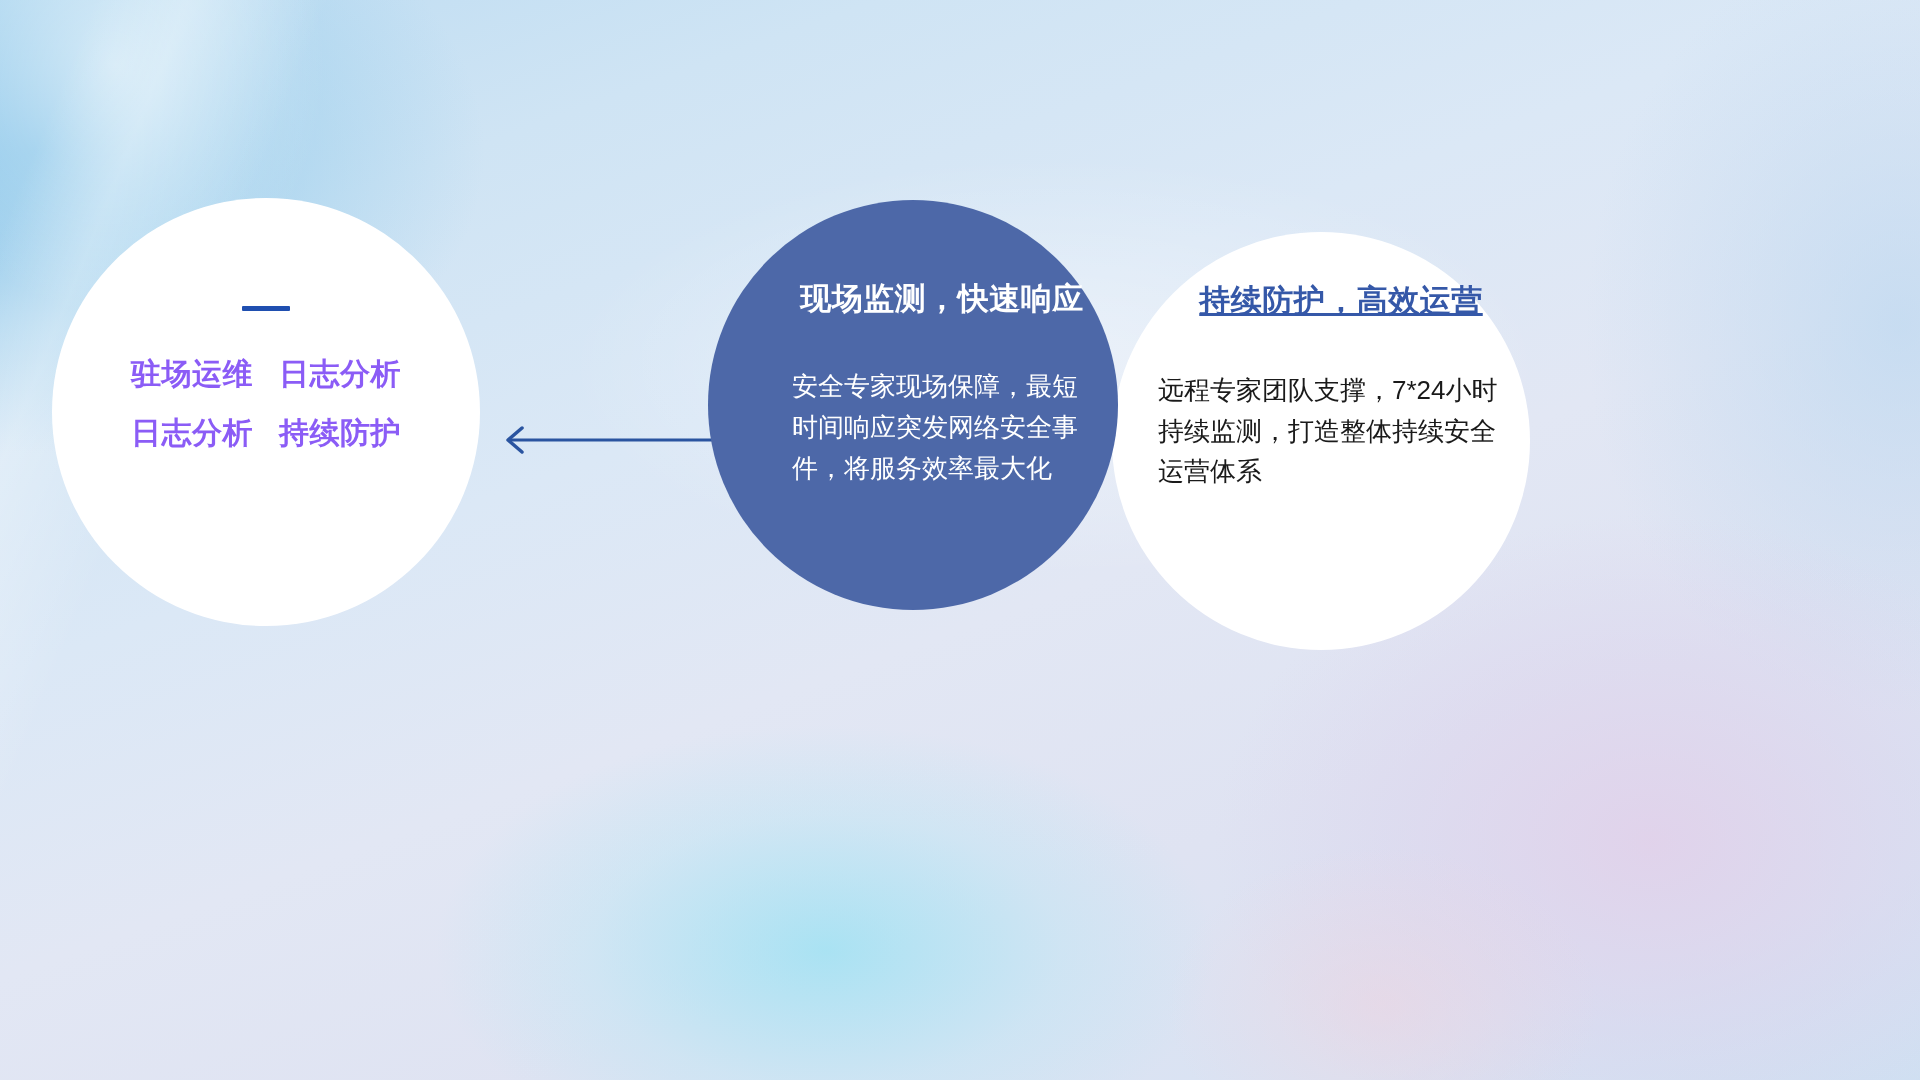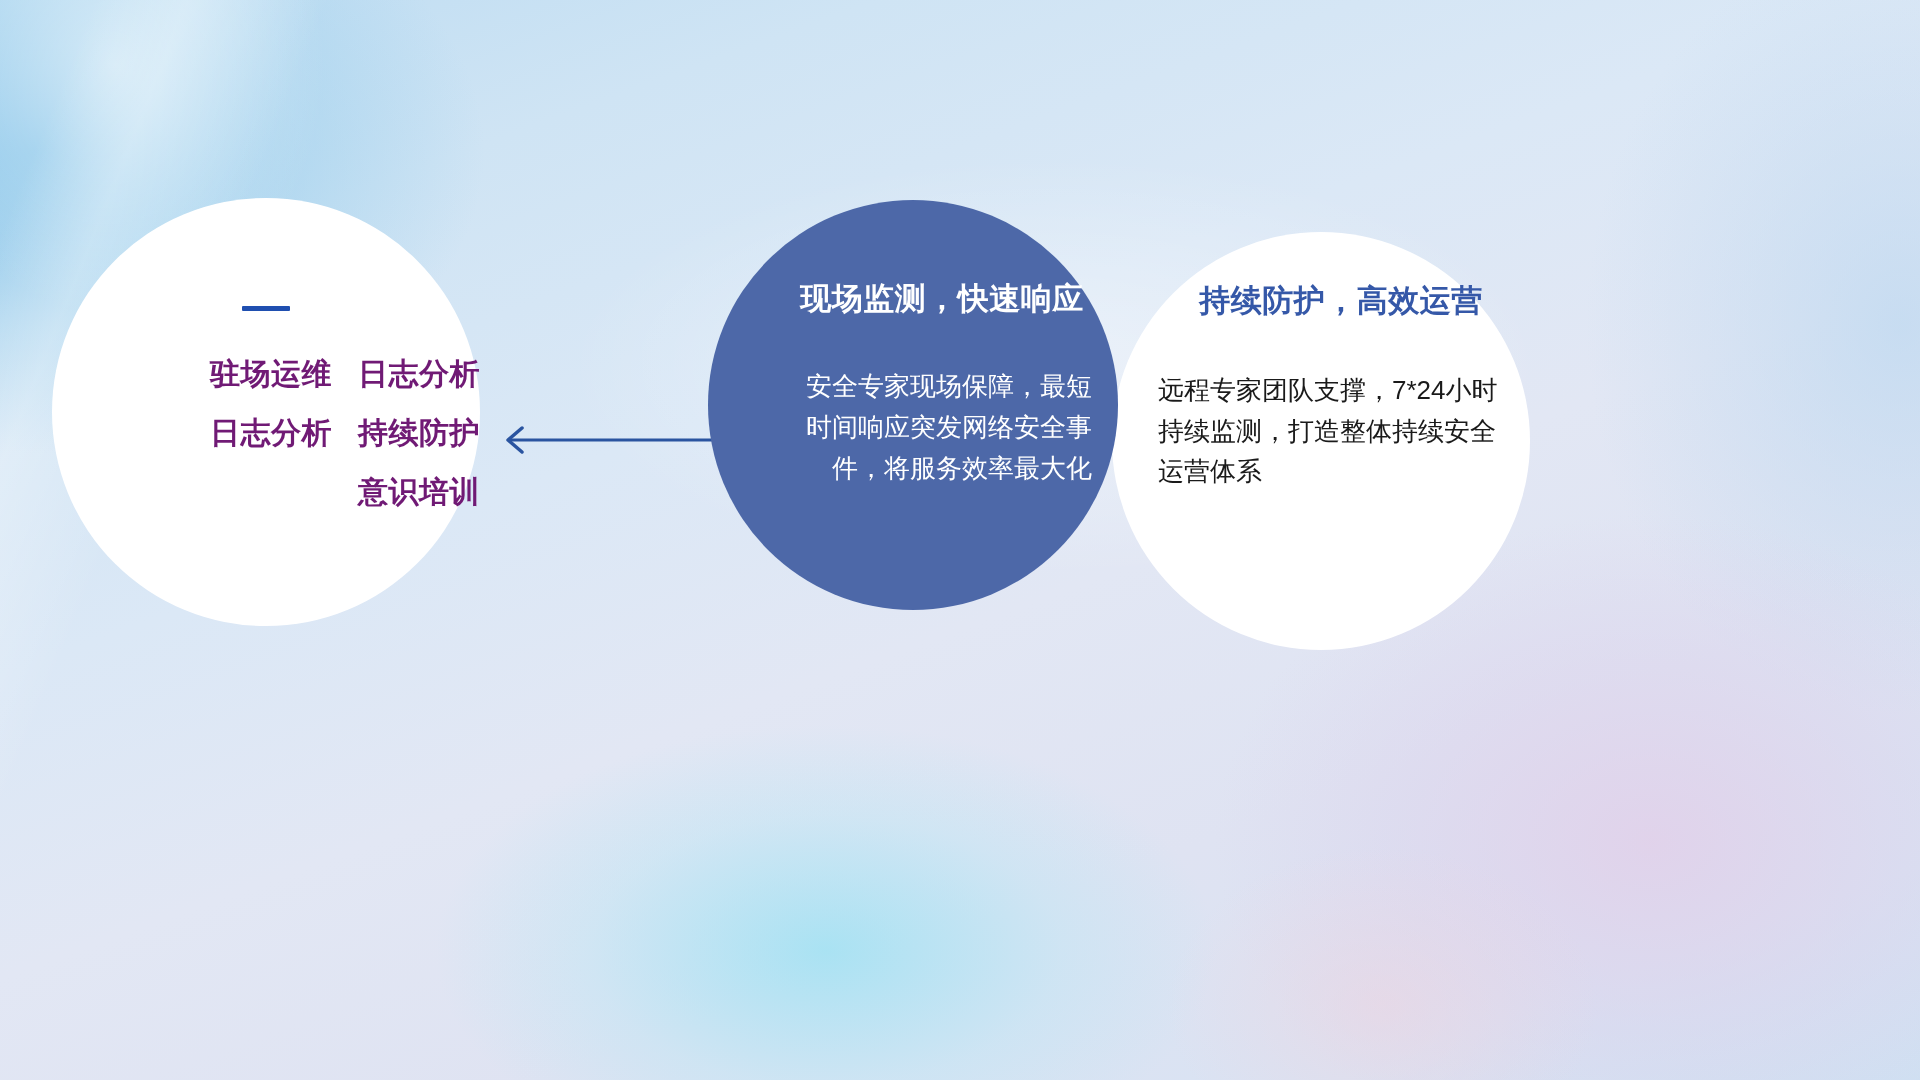--- a/index.html
+++ b/index.html
@@ -140,22 +140,22 @@
   
   .dash {
     width: 48px;
     height: 5px;
     background: #1f4fb0;
     border-radius: 1px;
     margin-bottom: 48px;
   }
   .left-lines {
     width: 100%;
-    text-align: right;
-    color: #701a75;
+    text-align: center;
+    color: #8b5cf6;
     font-size: 30px;
     font-weight: bold;
     line-height: 1.0;
   }
   .left-lines .row {
     display: block;
     margin-bottom: 29px;
     letter-spacing: 0.5px;
   }
   .left-lines .row:last-child { margin-bottom: 0; }
@@ -167,34 +167,35 @@
     font-size: 31px;
     font-weight: bold;
     letter-spacing: 0.5px;
     white-space: nowrap;
     margin-left: 58px;
   }
   .mid-body {
     color: #ffffff;
     font-size: 26px;
     line-height: 1.58;
-    text-align: right;
+    text-align: left;
     width: 300px;
     margin-top: 48px;
     margin-left: 58px;
   }
 
   
   .right-title {
     color: #3558a8;
     font-size: 31px;
     font-weight: bold;
     letter-spacing: 0.5px;
     white-space: nowrap;
     margin-left: 40px;
+    text-decoration: underline;
   }
   .right-body {
     color: #1a1a1a;
     font-size: 26px;
     line-height: 1.56;
     text-align: left;
     width: 356px;
     margin-top: 48px;
     margin-left: 30px;
   }
@@ -217,21 +218,20 @@
   <svg class="connector" viewBox="0 0 230 52">
     <line x1="228" y1="26" x2="22" y2="26" stroke="#2a54a0" stroke-width="3"></line>
     <polyline points="34,14 20,26 34,38" fill="none" stroke="#2a54a0" stroke-width="3.5" stroke-linecap="round" stroke-linejoin="round"></polyline>
   </svg>
 
   <div class="circle circle-left">
     <div class="dash"></div>
     <div class="left-lines">
       <span class="row"><span>驻场运维</span><span class="gap"></span><span>日志分析</span></span>
       <span class="row"><span>日志分析</span><span class="gap"></span><span>持续防护</span></span>
-      <span class="row"><span>意识培训</span></span>
     </div>
   </div>
 
   <div class="circle circle-right">
     <div class="right-title">持续防护，高效运营</div>
     <div class="right-body">远程专家团队支撑，7*24小时持续监测，打造整体持续安全运营体系</div>
   </div>
 
   <div class="circle circle-mid">
     <div class="mid-title">现场监测，快速响应</div>

